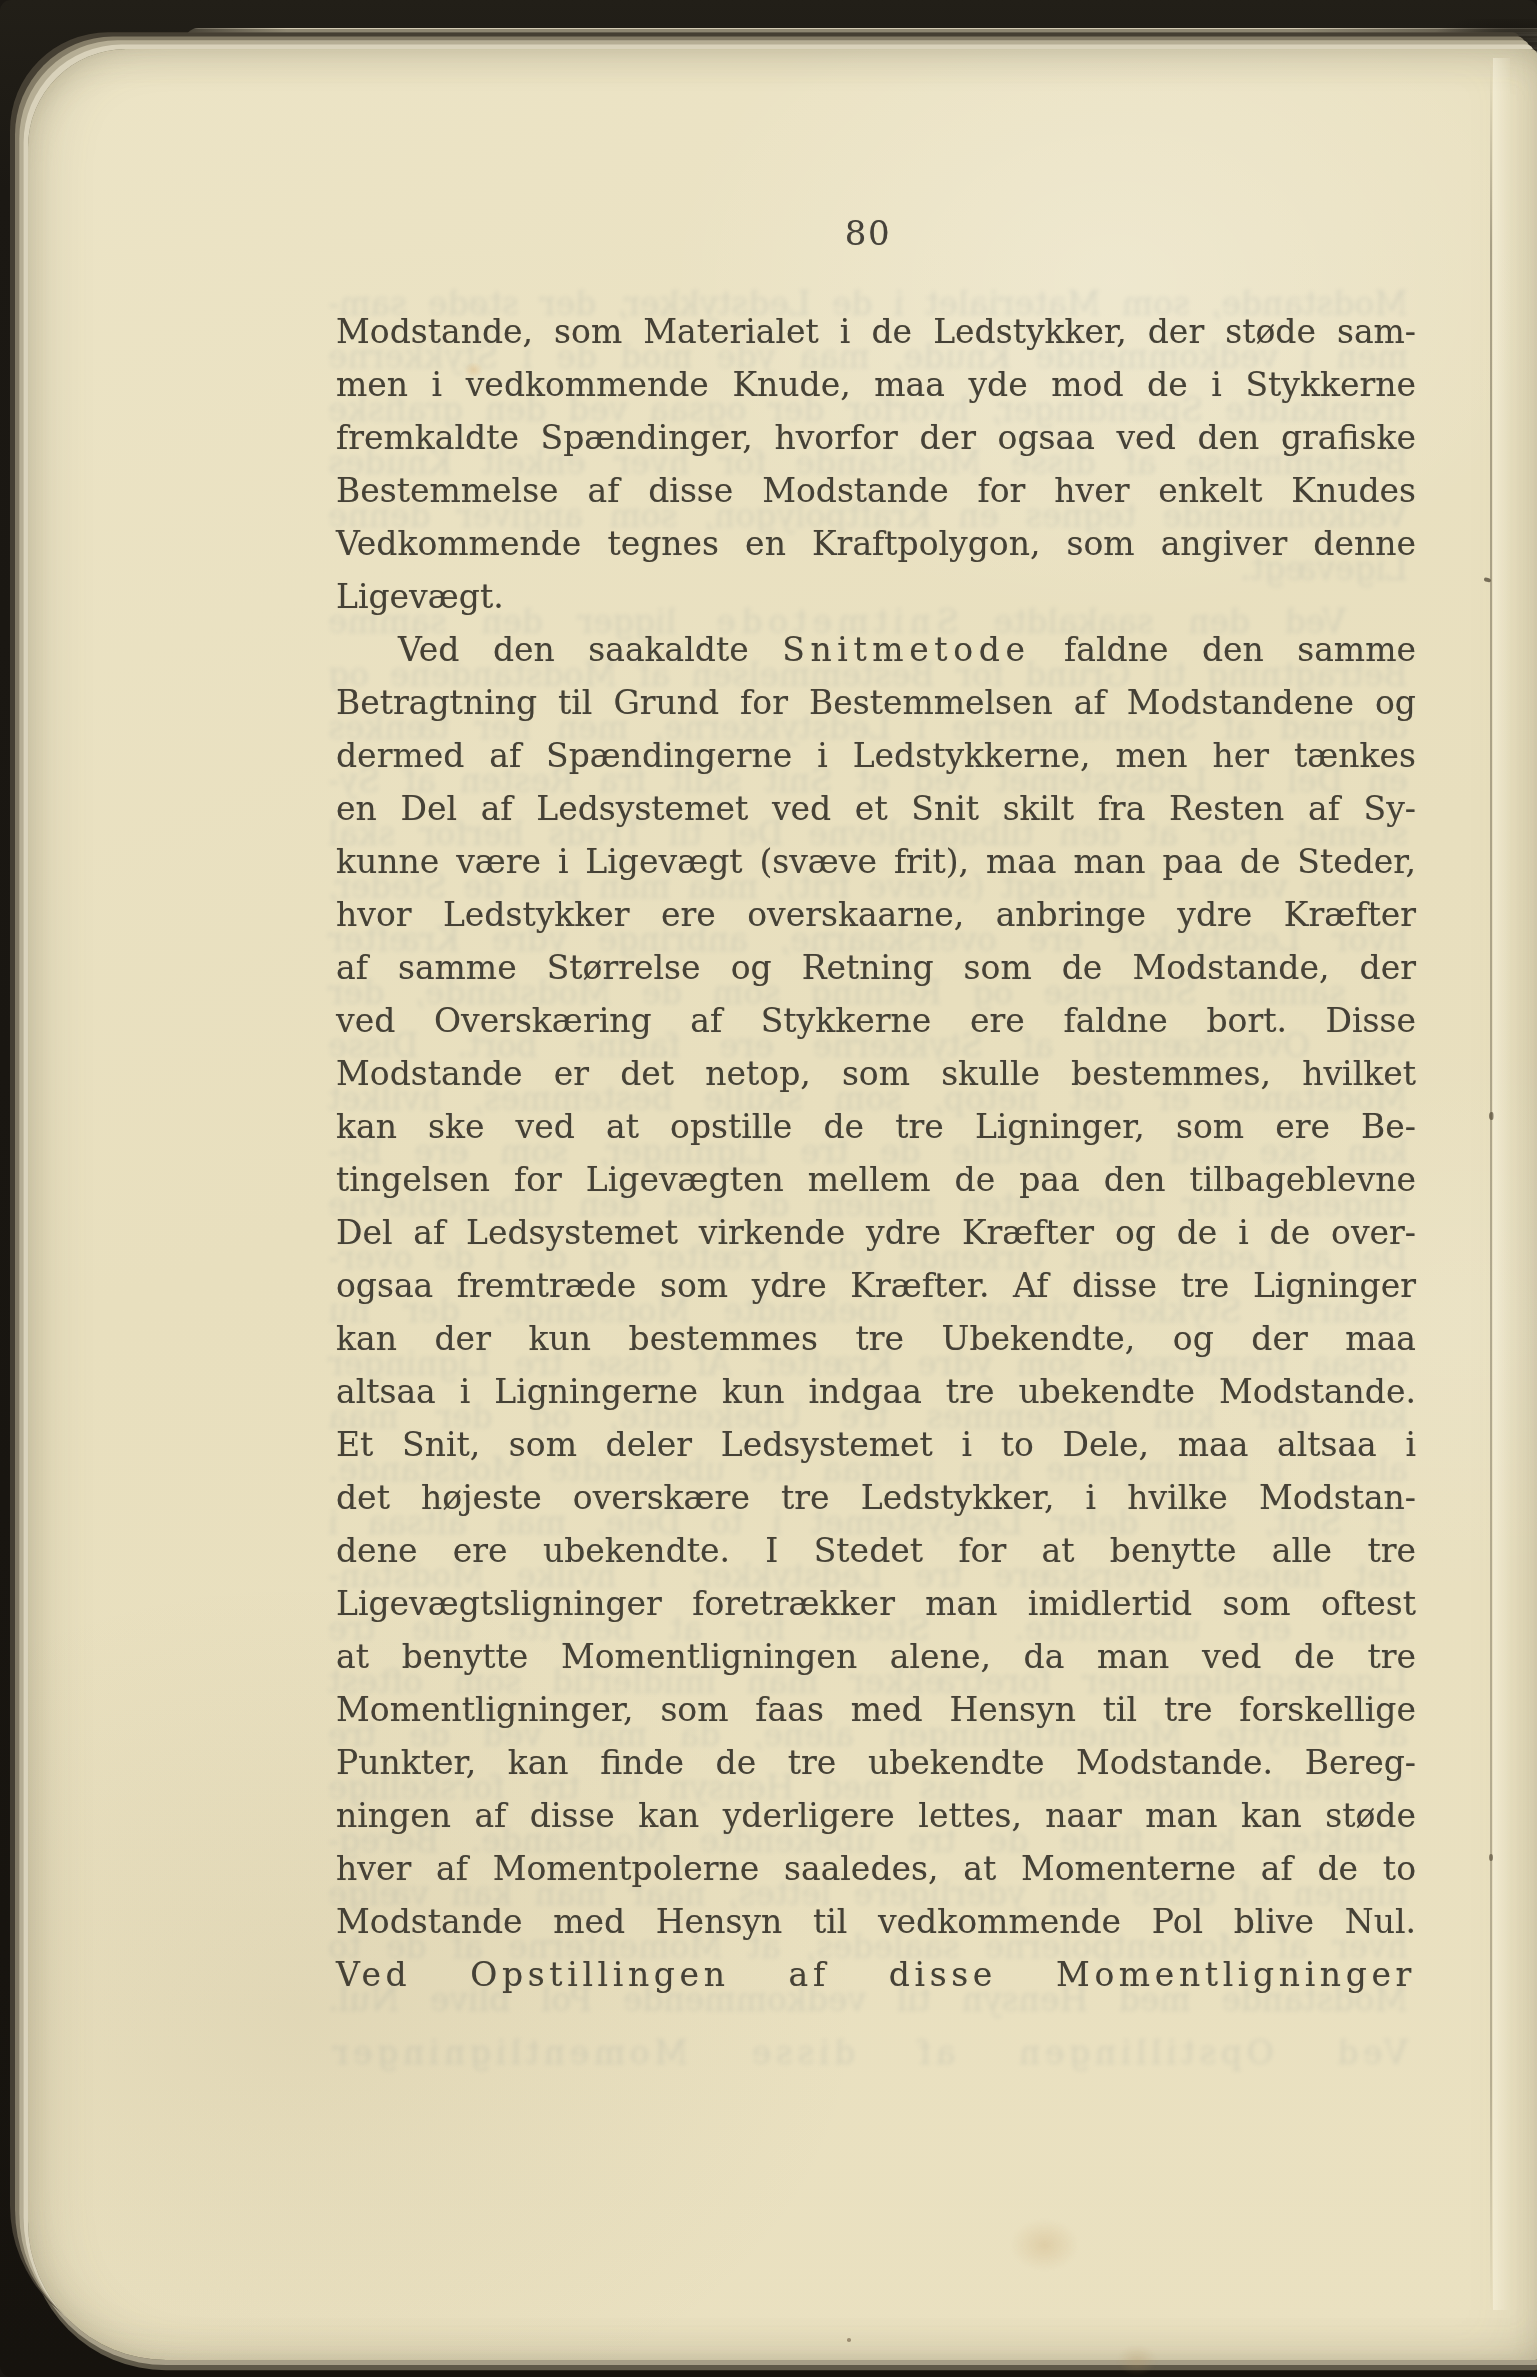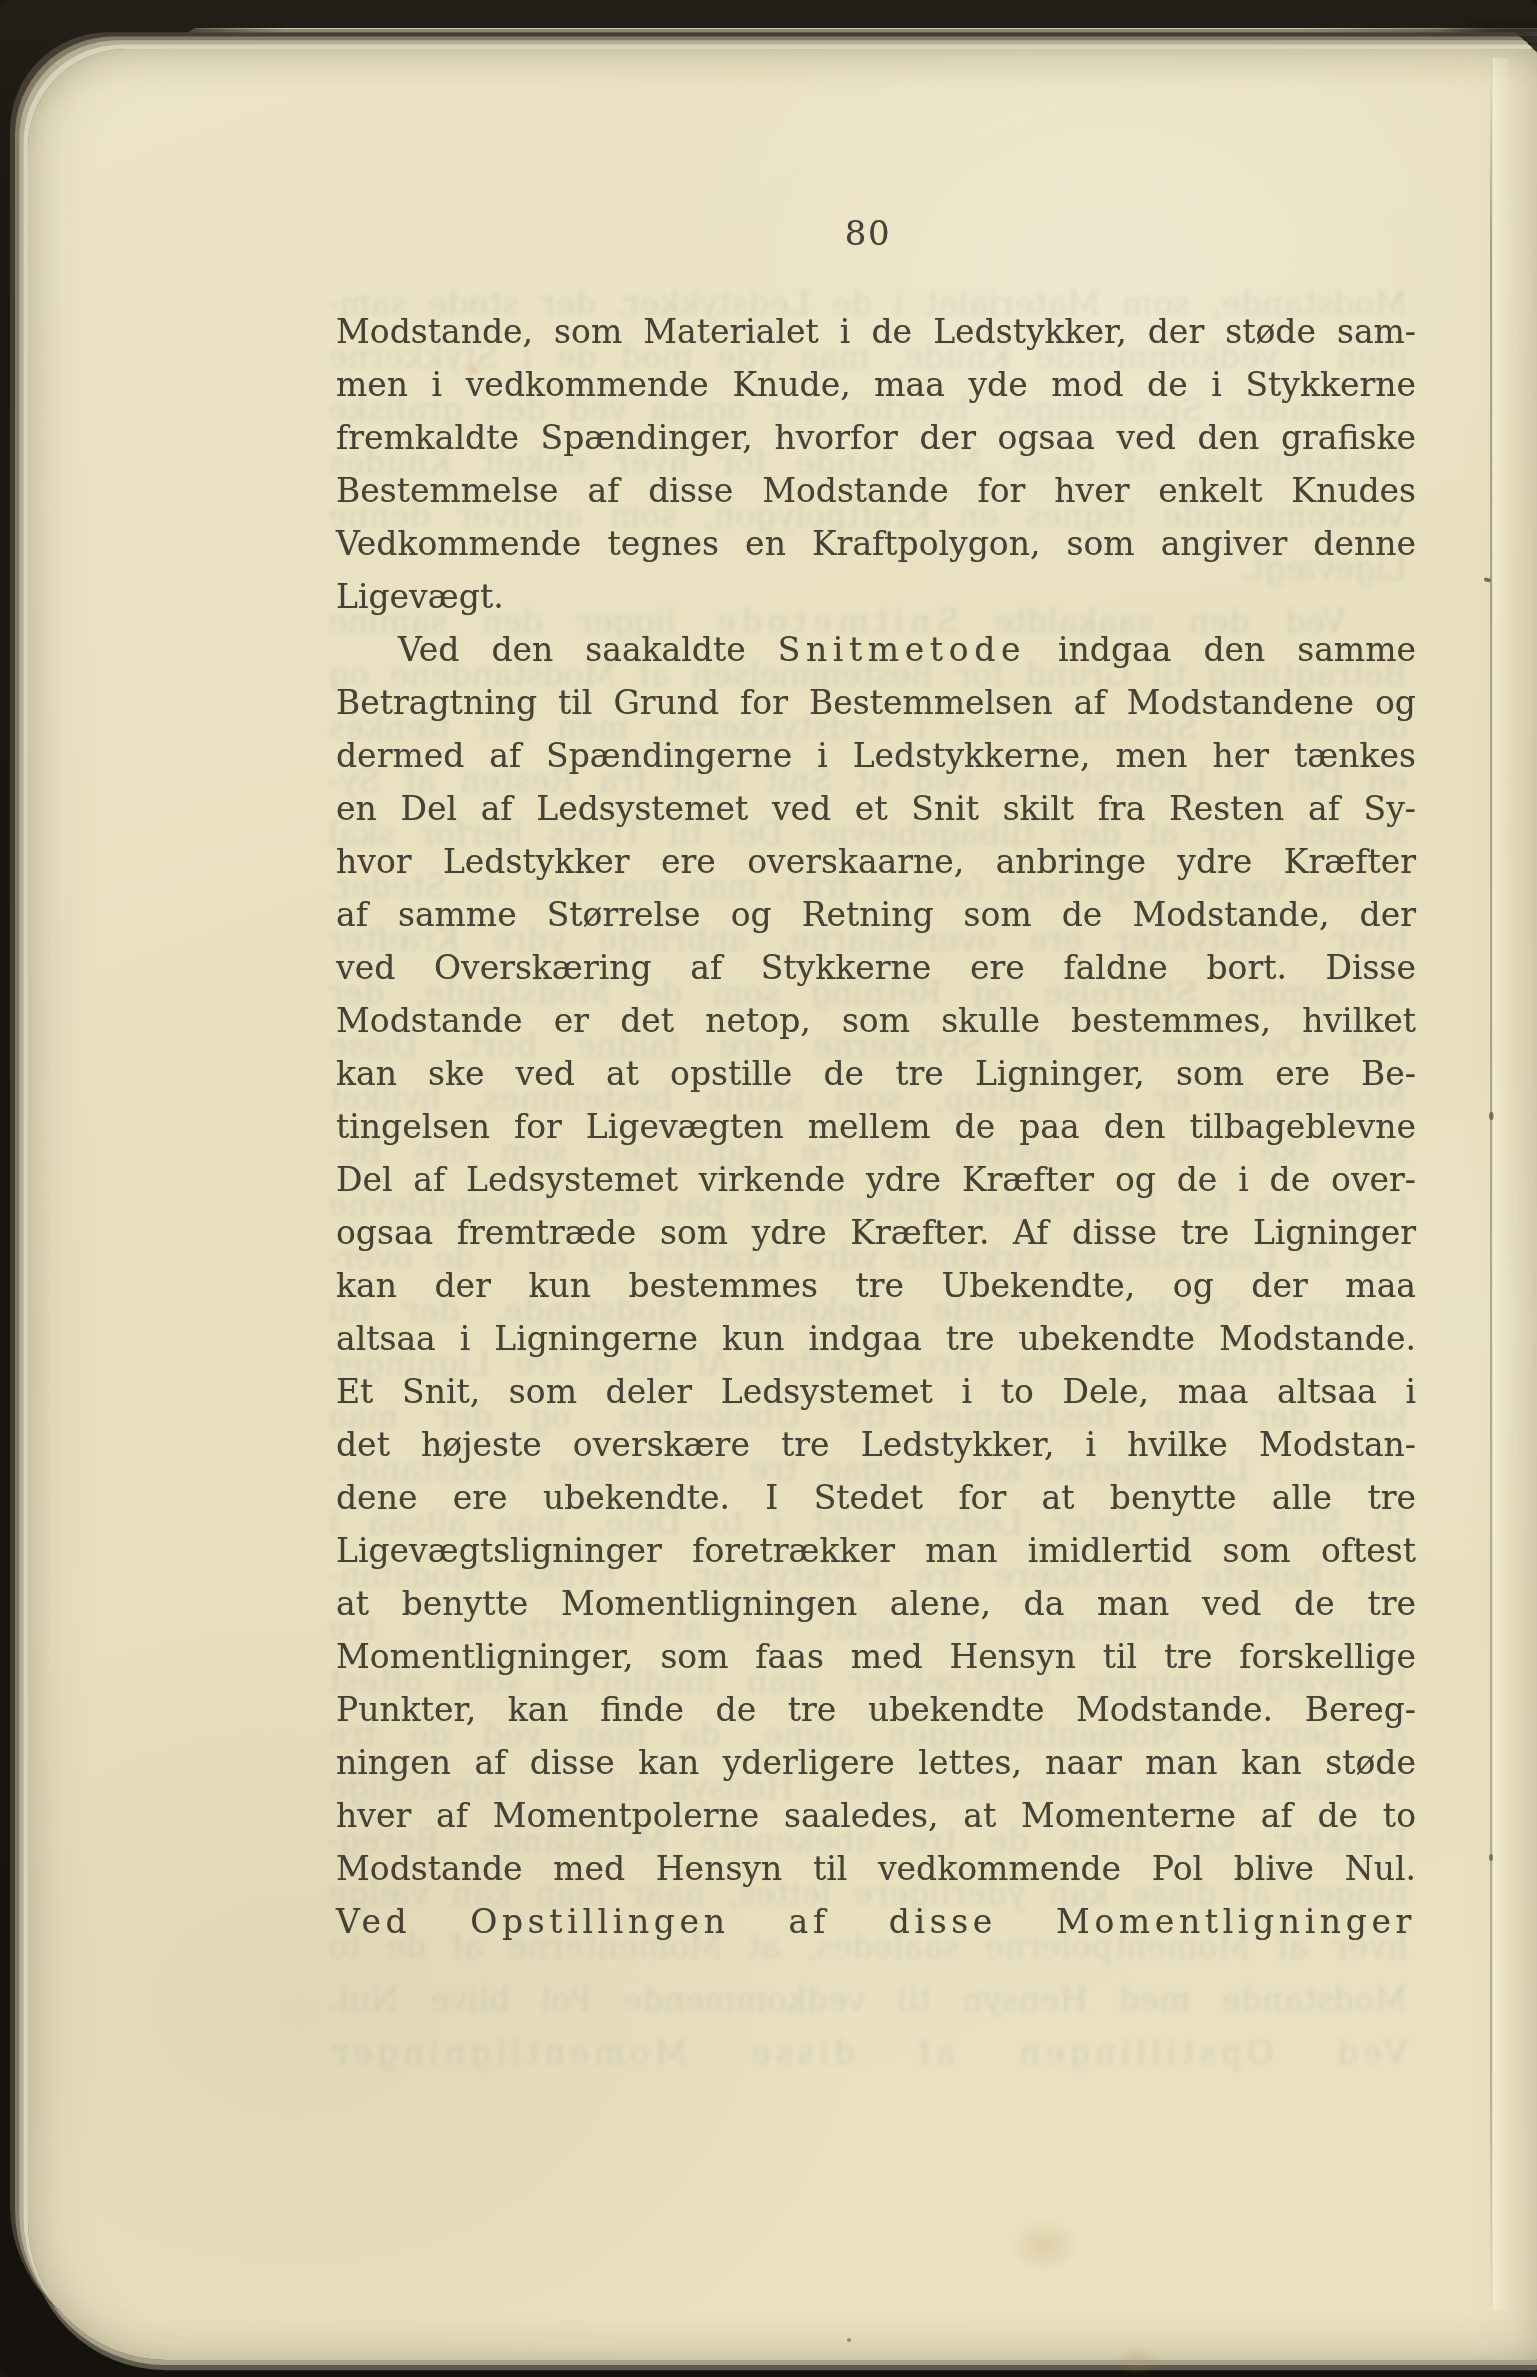--- a/index.html
+++ b/index.html
@@ -148,24 +148,25 @@
 
     <div class="page-number">80</div>
 
     <div class="text-block">
         <div class="line">Modstande, som Materialet i de Ledstykker, der støde sam-</div>
         <div class="line">men i vedkommende Knude, maa yde mod de i Stykkerne</div>
         <div class="line">fremkaldte Spændinger, hvorfor der ogsaa ved den grafiske</div>
         <div class="line">Bestemmelse af disse Modstande for hver enkelt Knudes</div>
         <div class="line">Vedkommende tegnes en Kraftpolygon, som angiver denne</div>
         <div class="line end">Ligevægt.</div>
-        <div class="line indent"><span>Ved den saakaldte </span><span class="em">Snitmetode</span><span> indgaa den samme</span></div>
+        <div class="line indent"><span>Ved den saakaldte </span><span class="em">Snitmetode</span><span> faldne den samme</span></div>
         <div class="line">Betragtning til Grund for Bestemmelsen af Modstandene og</div>
         <div class="line">dermed af Spændingerne i Ledstykkerne, men her tænkes</div>
         <div class="line">en Del af Ledsystemet ved et Snit skilt fra Resten af Sy-</div>
+        <div class="line">kunne være i Ligevægt (svæve frit), maa man paa de Steder,</div>
         <div class="line">hvor Ledstykker ere overskaarne, anbringe ydre Kræfter</div>
         <div class="line">af samme Størrelse og Retning som de Modstande, der</div>
         <div class="line">ved Overskæring af Stykkerne ere faldne bort.  Disse</div>
         <div class="line">Modstande er det netop, som skulle bestemmes, hvilket</div>
         <div class="line">kan ske ved at opstille de tre Ligninger, som ere Be-</div>
         <div class="line">tingelsen for Ligevægten mellem de paa den tilbageblevne</div>
         <div class="line">Del af Ledsystemet virkende ydre Kræfter og de i de over-</div>
         <div class="line">ogsaa fremtræde som ydre Kræfter.  Af disse tre Ligninger</div>
         <div class="line">kan der kun bestemmes tre Ubekendte, og der maa</div>
         <div class="line">altsaa i Ligningerne kun indgaa tre ubekendte Modstande.</div>

